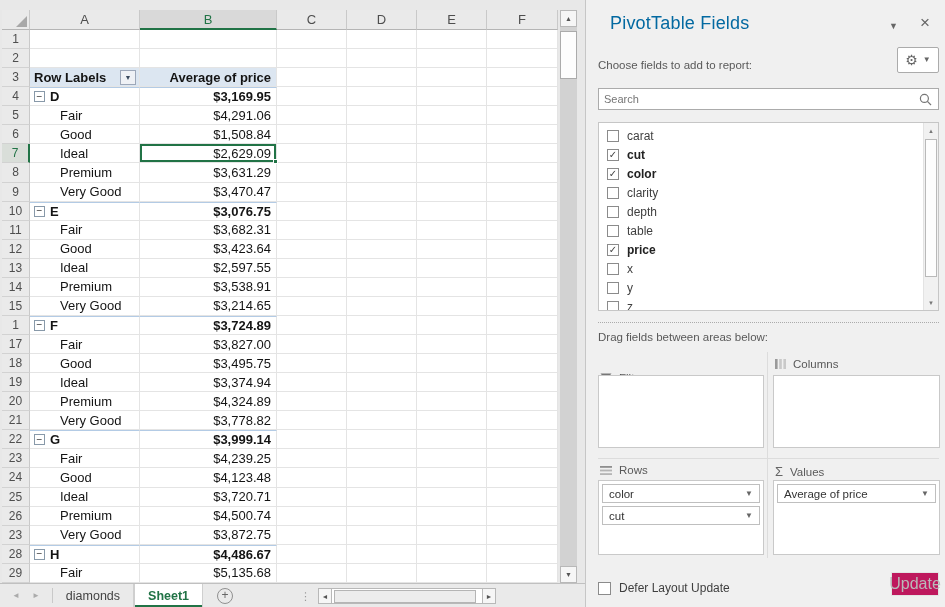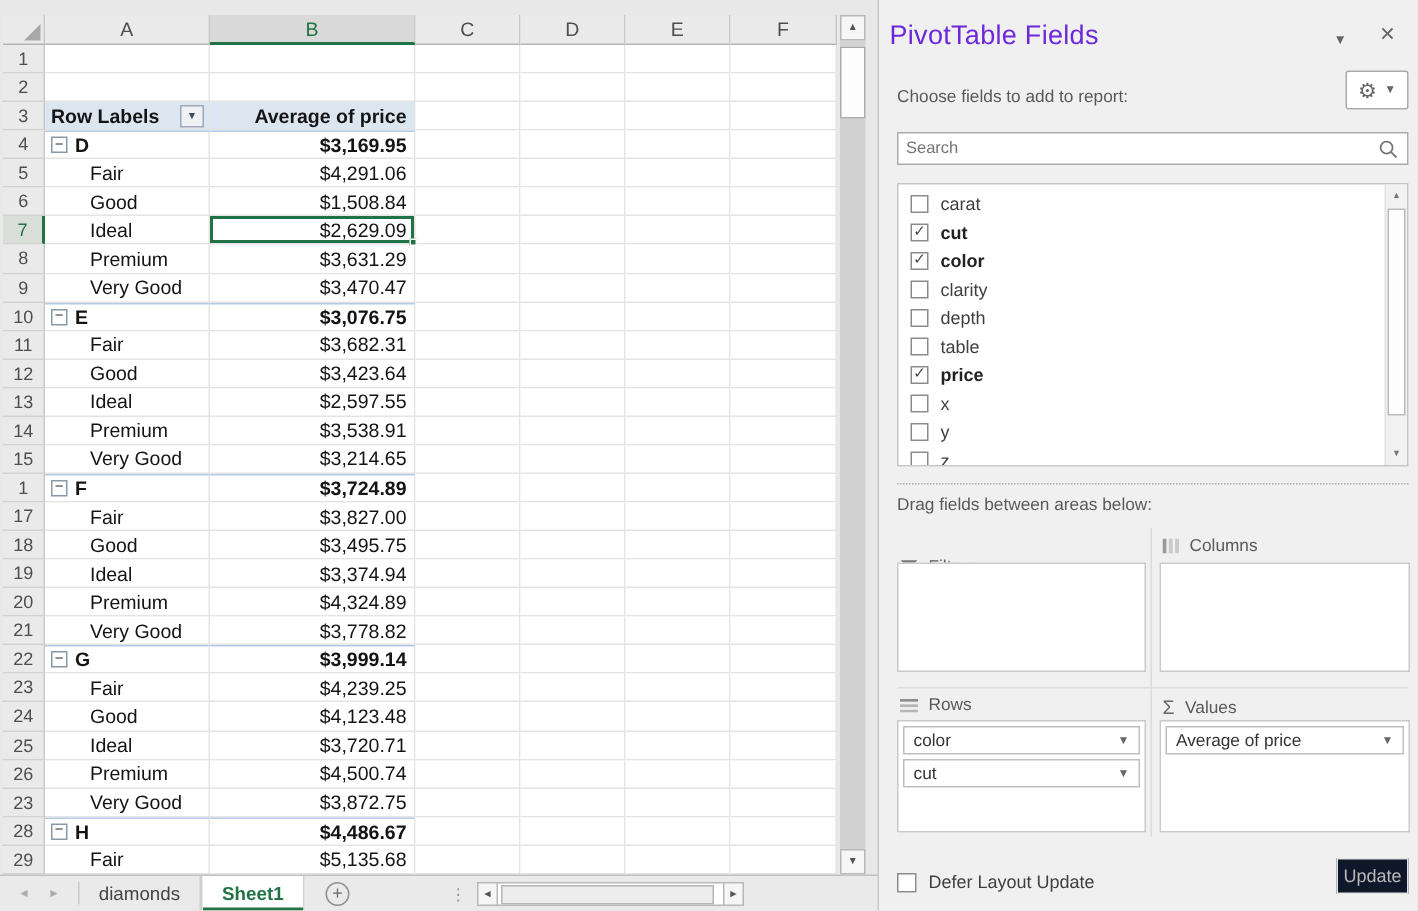--- a/index.html
+++ b/index.html
@@ -45,21 +45,21 @@
   .tab.active { background:#fff; color:#217346; font-weight:bold; box-shadow:inset 0 -2px 0 #217346; border-left:1px solid #CFCFCF; }
   .add-sheet { align-self:center; width:16px; height:16px; border:1px solid #909090; border-radius:50%; color:#666; font-size:12px; line-height:13px; text-align:center; margin-left:14px; }
   .hscroll { position:absolute; left:300px; top:4px; height:16px; display:flex; align-items:center; }
   .hs-dots { color:#999; font-size:11px; margin-right:7px; }
   .hs-btn { width:14px; height:16px; background:#F6F6F6; border:1px solid #B8B8B8; font-size:7px; color:#555; display:flex; align-items:center; justify-content:center; }
   .hs-track { width:150px; height:16px; background:#fff; border-top:1px solid #B8B8B8; border-bottom:1px solid #B8B8B8; position:relative; }
   .hs-thumb { position:absolute; left:2px; top:1px; width:142px; height:13px; background:#EDEDED; border:1px solid #B5B5B5; }
 
   
   .pane { position:absolute; left:585px; top:0; width:360px; height:607px; background:#F0F0F0; border-left:1px solid #C6C6C6; }
-  .pane-title { position:absolute; left:7px; top:13px; font-size:18px; color:#6d28d9; letter-spacing:.2px; }
+  .pane-title { position:absolute; left:24px; top:13px; font-size:18px; color:#0369a1; letter-spacing:.2px; }
   .pane-menu { position:absolute; left:303px; top:21px; font-size:9px; color:#666; }
   .pane-close { position:absolute; left:334px; top:13px; font-size:17px; color:#666; }
   .pane-sub { position:absolute; left:12px; top:59px; font-size:11.5px; color:#595959; }
   .gear-btn { position:absolute; right:6px; top:47px; width:42px; height:26px; background:#fff; border:1px solid #ABABAB; border-radius:2px; display:flex; align-items:center; justify-content:center; gap:5px; }
   .gear-glyph { font-size:14px; color:#666; line-height:1; }
   .dd { font-size:8px; color:#666; line-height:1; }
   .search { position:absolute; left:12px; right:6px; top:88px; height:22px; background:#fff; border:1px solid #ABABAB; display:flex; align-items:center; }
   .search input { border:none; outline:none; flex:1; font-size:11px; color:#555; padding:0 5px; background:transparent; font-family:inherit; }
   .search svg { margin-right:6px; flex:none; }
 
@@ -81,21 +81,21 @@
   .area-box { position:absolute; background:#fff; border:1px solid #C9C9C9; }
   .box-filters { left:12px; top:375px; width:166px; height:73px; }
   .box-columns { left:187px; top:375px; width:167px; height:73px; }
   .box-rows { left:12px; top:480px; width:166px; height:75px; }
   .box-values { left:187px; top:480px; width:167px; height:75px; }
   .divider-v { position:absolute; left:181px; top:352px; width:1px; height:206px; background:#DCDCDC; }
   .divider-h { position:absolute; left:12px; right:6px; top:458px; height:1px; background:#DCDCDC; }
   .pill { height:19px; margin:3px 3px 0 3px; background:#fff; border:1px solid #BFBFBF; display:flex; align-items:center; justify-content:space-between; padding:0 6px; font-size:11.5px; color:#333; }
   .defer { position:absolute; left:12px; top:581px; display:flex; align-items:center; gap:8px; font-size:12px; color:#3F3F3F; }
   .defer .cbx { width:13px; height:13px; margin:0; }
-  .update-btn { position:absolute; right:6px; top:572px; width:48px; height:24px; background:#0f172a; border:1px solid #E4E4E4; color:#B9B9B9; font-size:12px; display:flex; align-items:center; justify-content:center; }
+  .update-btn { position:absolute; right:6px; top:572px; width:48px; height:24px; background:#be185d; border:1px solid #E4E4E4; color:#B9B9B9; font-size:16px; display:flex; align-items:center; justify-content:center; }
 </style>
 </head>
 <body>
 
 <div class="app">
 
   <div class="col-headers">
     <div class="corner"></div>
   <div class="colh c-a">A</div>
       <div class="colh c-b sel">B</div>

